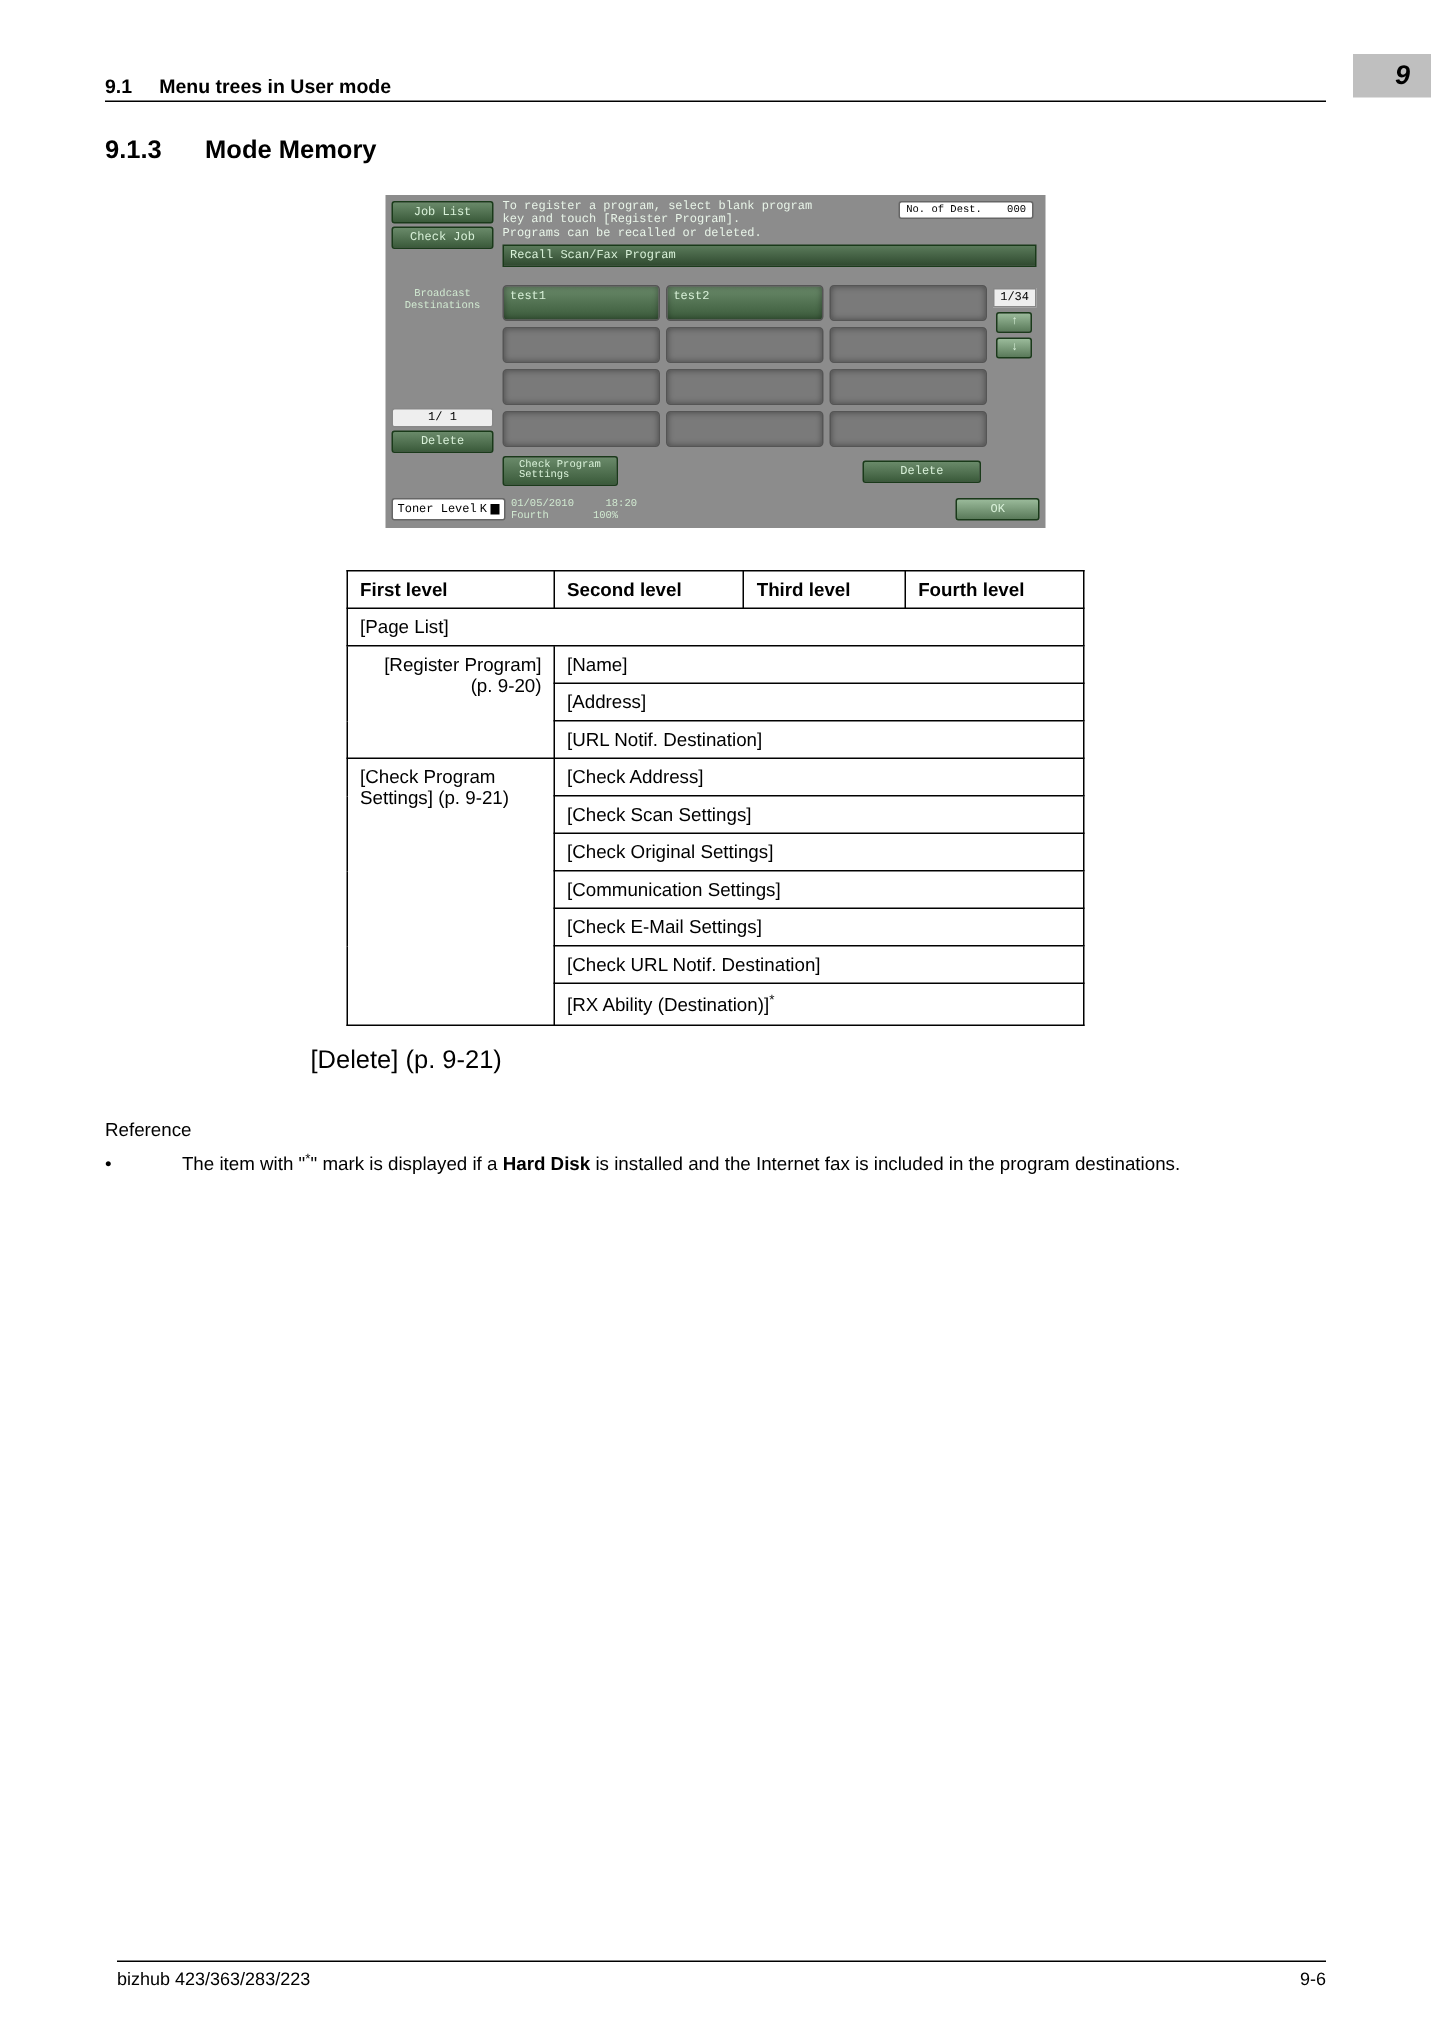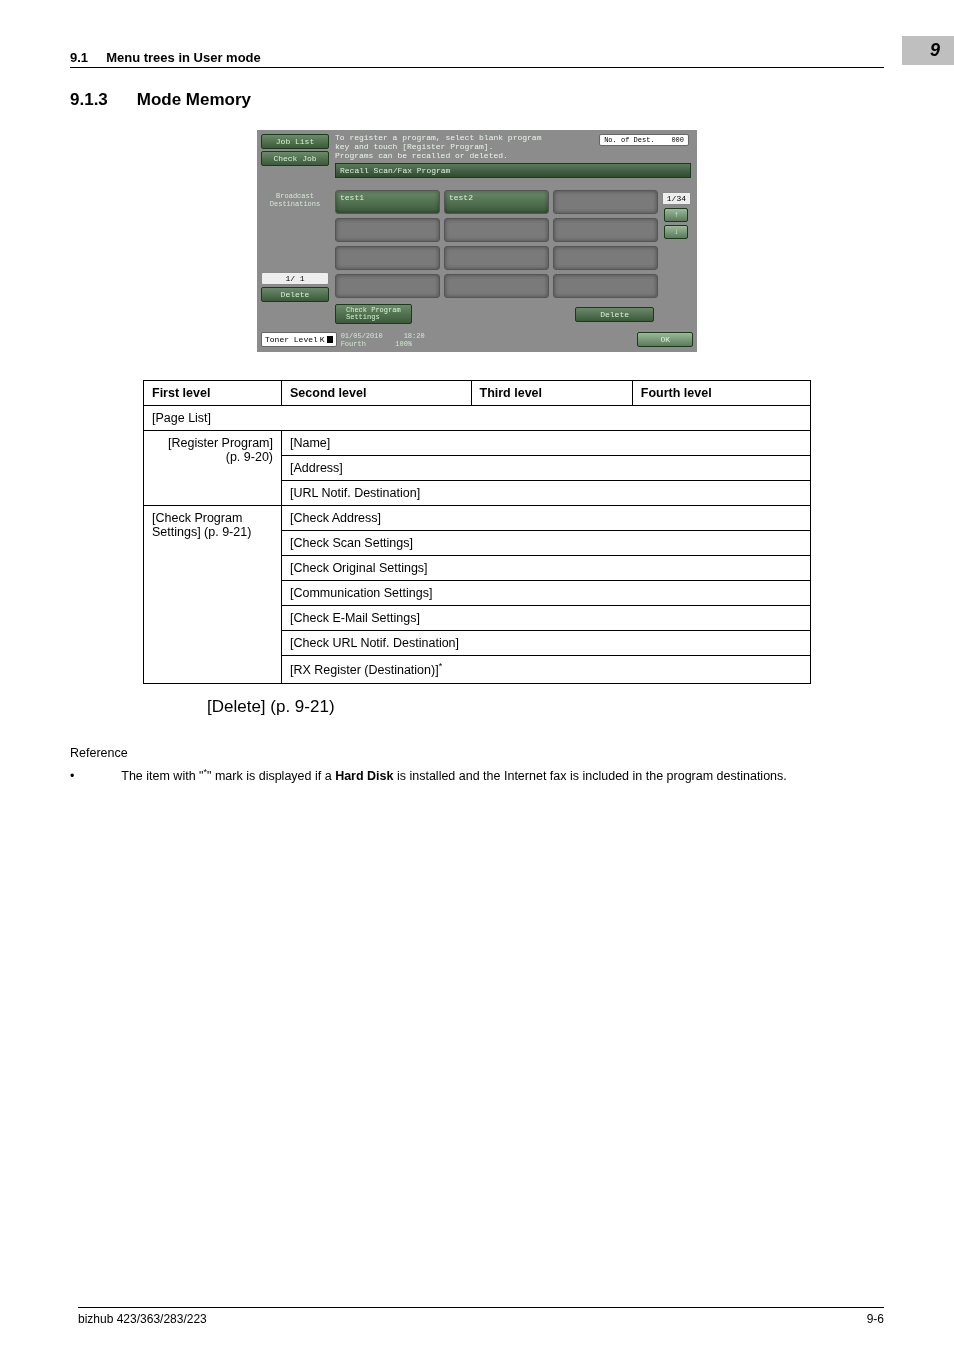--- a/index.html
+++ b/index.html
@@ -180,21 +180,21 @@
     background:#fff; color:#000; font-size:7px; padding:1px 4px;
     border:1px solid #666; border-radius:2px;
   }
   .fake-screen { position: relative; }
 
   
   .level-table-wrap {
     display:flex; justify-content:center; margin-bottom:8px;
   }
   table.levels {
-    width: 668px;
+    width: 492px;
     border-collapse: collapse;
     font-size: 12.5px;
   }
   table.levels th, table.levels td {
     border: 1px solid #000;
     padding: 5px 8px;
     text-align: left;
     vertical-align: top;
   }
   table.levels th {
@@ -376,21 +376,21 @@
     <td colspan="3">[Communication Settings]</td>
   </tr>
   <tr>
     <td colspan="3">[Check E-Mail Settings]</td>
   </tr>
   <tr>
     <td colspan="3">[Check URL Notif. Destination]</td>
   </tr>
   <tr>
     <td colspan="3">
-      <span>[RX Register (Destination)]</span><sup>*</sup>
+      <span>[RX Ability (Destination)]</span><sup>*</sup>
     </td>
   </tr>
 </tbody>
     </table>
 </div>
 <div class="delete-ref">[Delete] (p. 9-21)</div>
 
 <div class="reference">Reference</div>
 <ul class="ref-list">
   <li>

